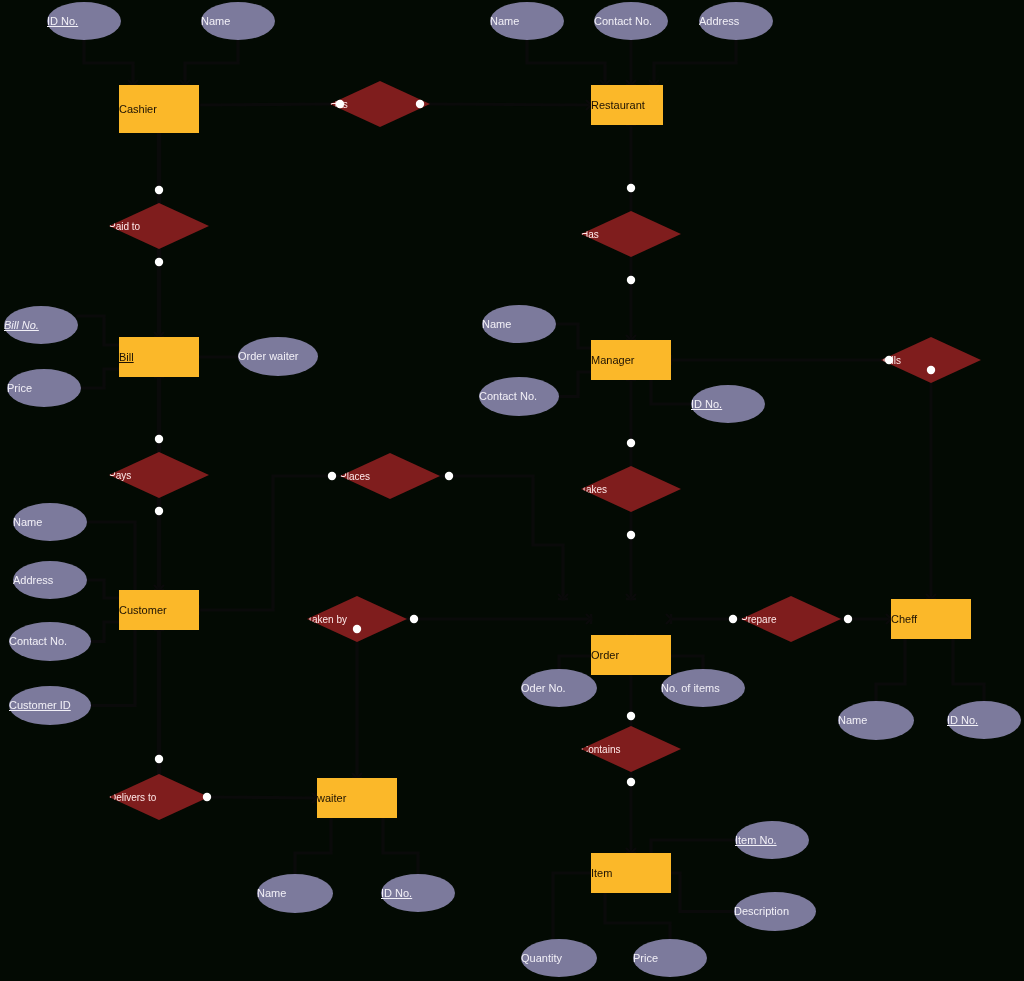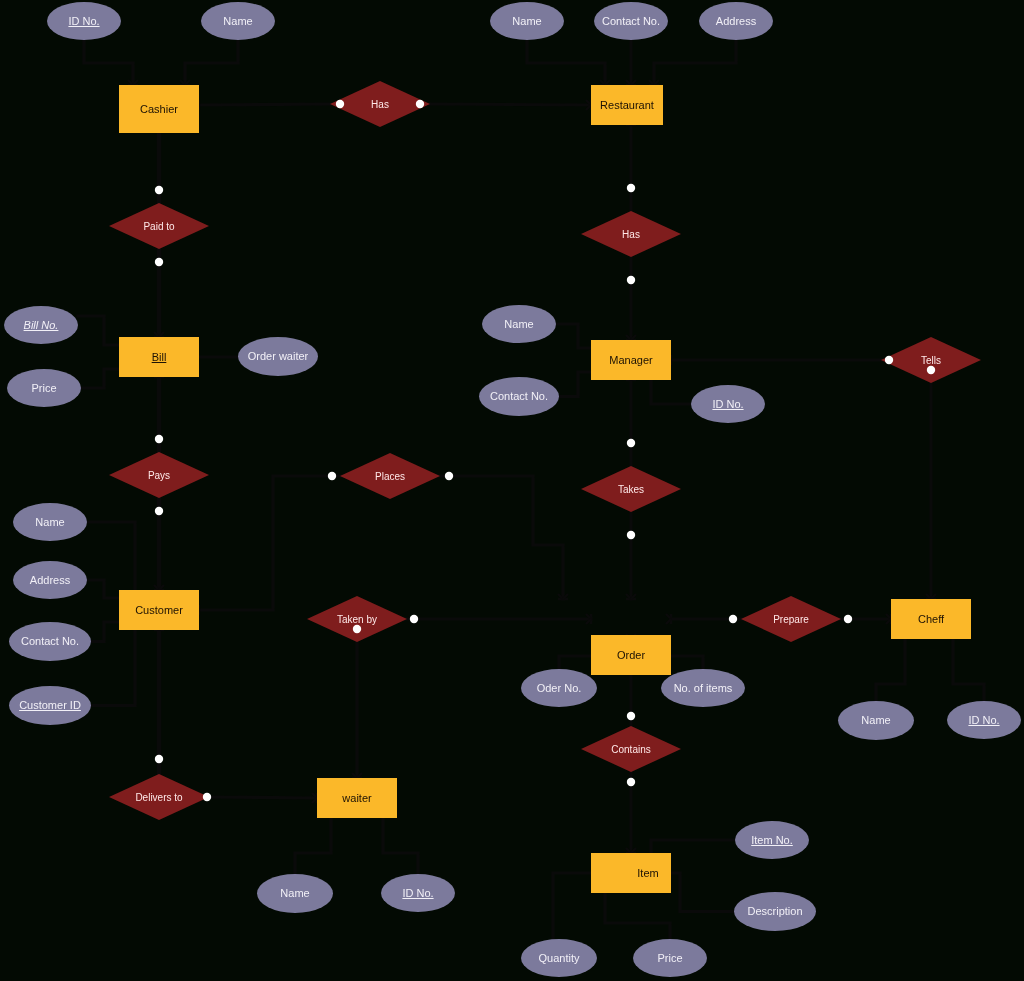--- a/index.html
+++ b/index.html
@@ -20,21 +20,21 @@
     position: absolute;
     left: 0;
     top: 0;
     width: 1024px;
     height: 981px;
   }
   .node {
     position: absolute;
     display: flex;
     align-items: center;
-    justify-content: center;
+    justify-content: flex-start;
     box-sizing: border-box;
     text-align: center;
     line-height: 1.1;
   }
   .entity {
     background: #fbb829;
     color: #1d1204;
     font-size: 11px;
     border-radius: 0px;
   }
@@ -205,21 +205,21 @@
       </div>
       <div class="node entity" style="left: 591px; top: 599px; width: 80px; height: 40px; margin-top: 36px;">
         <span>Order</span>
       </div>
       <div class="node entity" style="left: 891px; top: 599px; width: 80px; height: 40px;">
         <span>Cheff</span>
       </div>
       <div class="node entity" style="left: 317px; top: 778px; width: 80px; height: 40px;">
         <span>waiter</span>
       </div>
-      <div class="node entity" style="left: 591px; top: 853px; width: 80px; height: 40px; padding-left: 34px;">
+      <div class="node entity" style="left: 591px; top: 853px; width: 80px; height: 40px;">
         <span>Item</span>
       </div>
       <div class="node relationship" style="left: 330px; top: 81px; width: 100px; height: 46px;">
         <span>Has</span>
       </div>
       <div class="node relationship" style="left: 109px; top: 203px; width: 100px; height: 46px;">
         <span>Paid to</span>
       </div>
       <div class="node relationship" style="left: 581px; top: 211px; width: 100px; height: 46px;">
         <span>Has</span>

